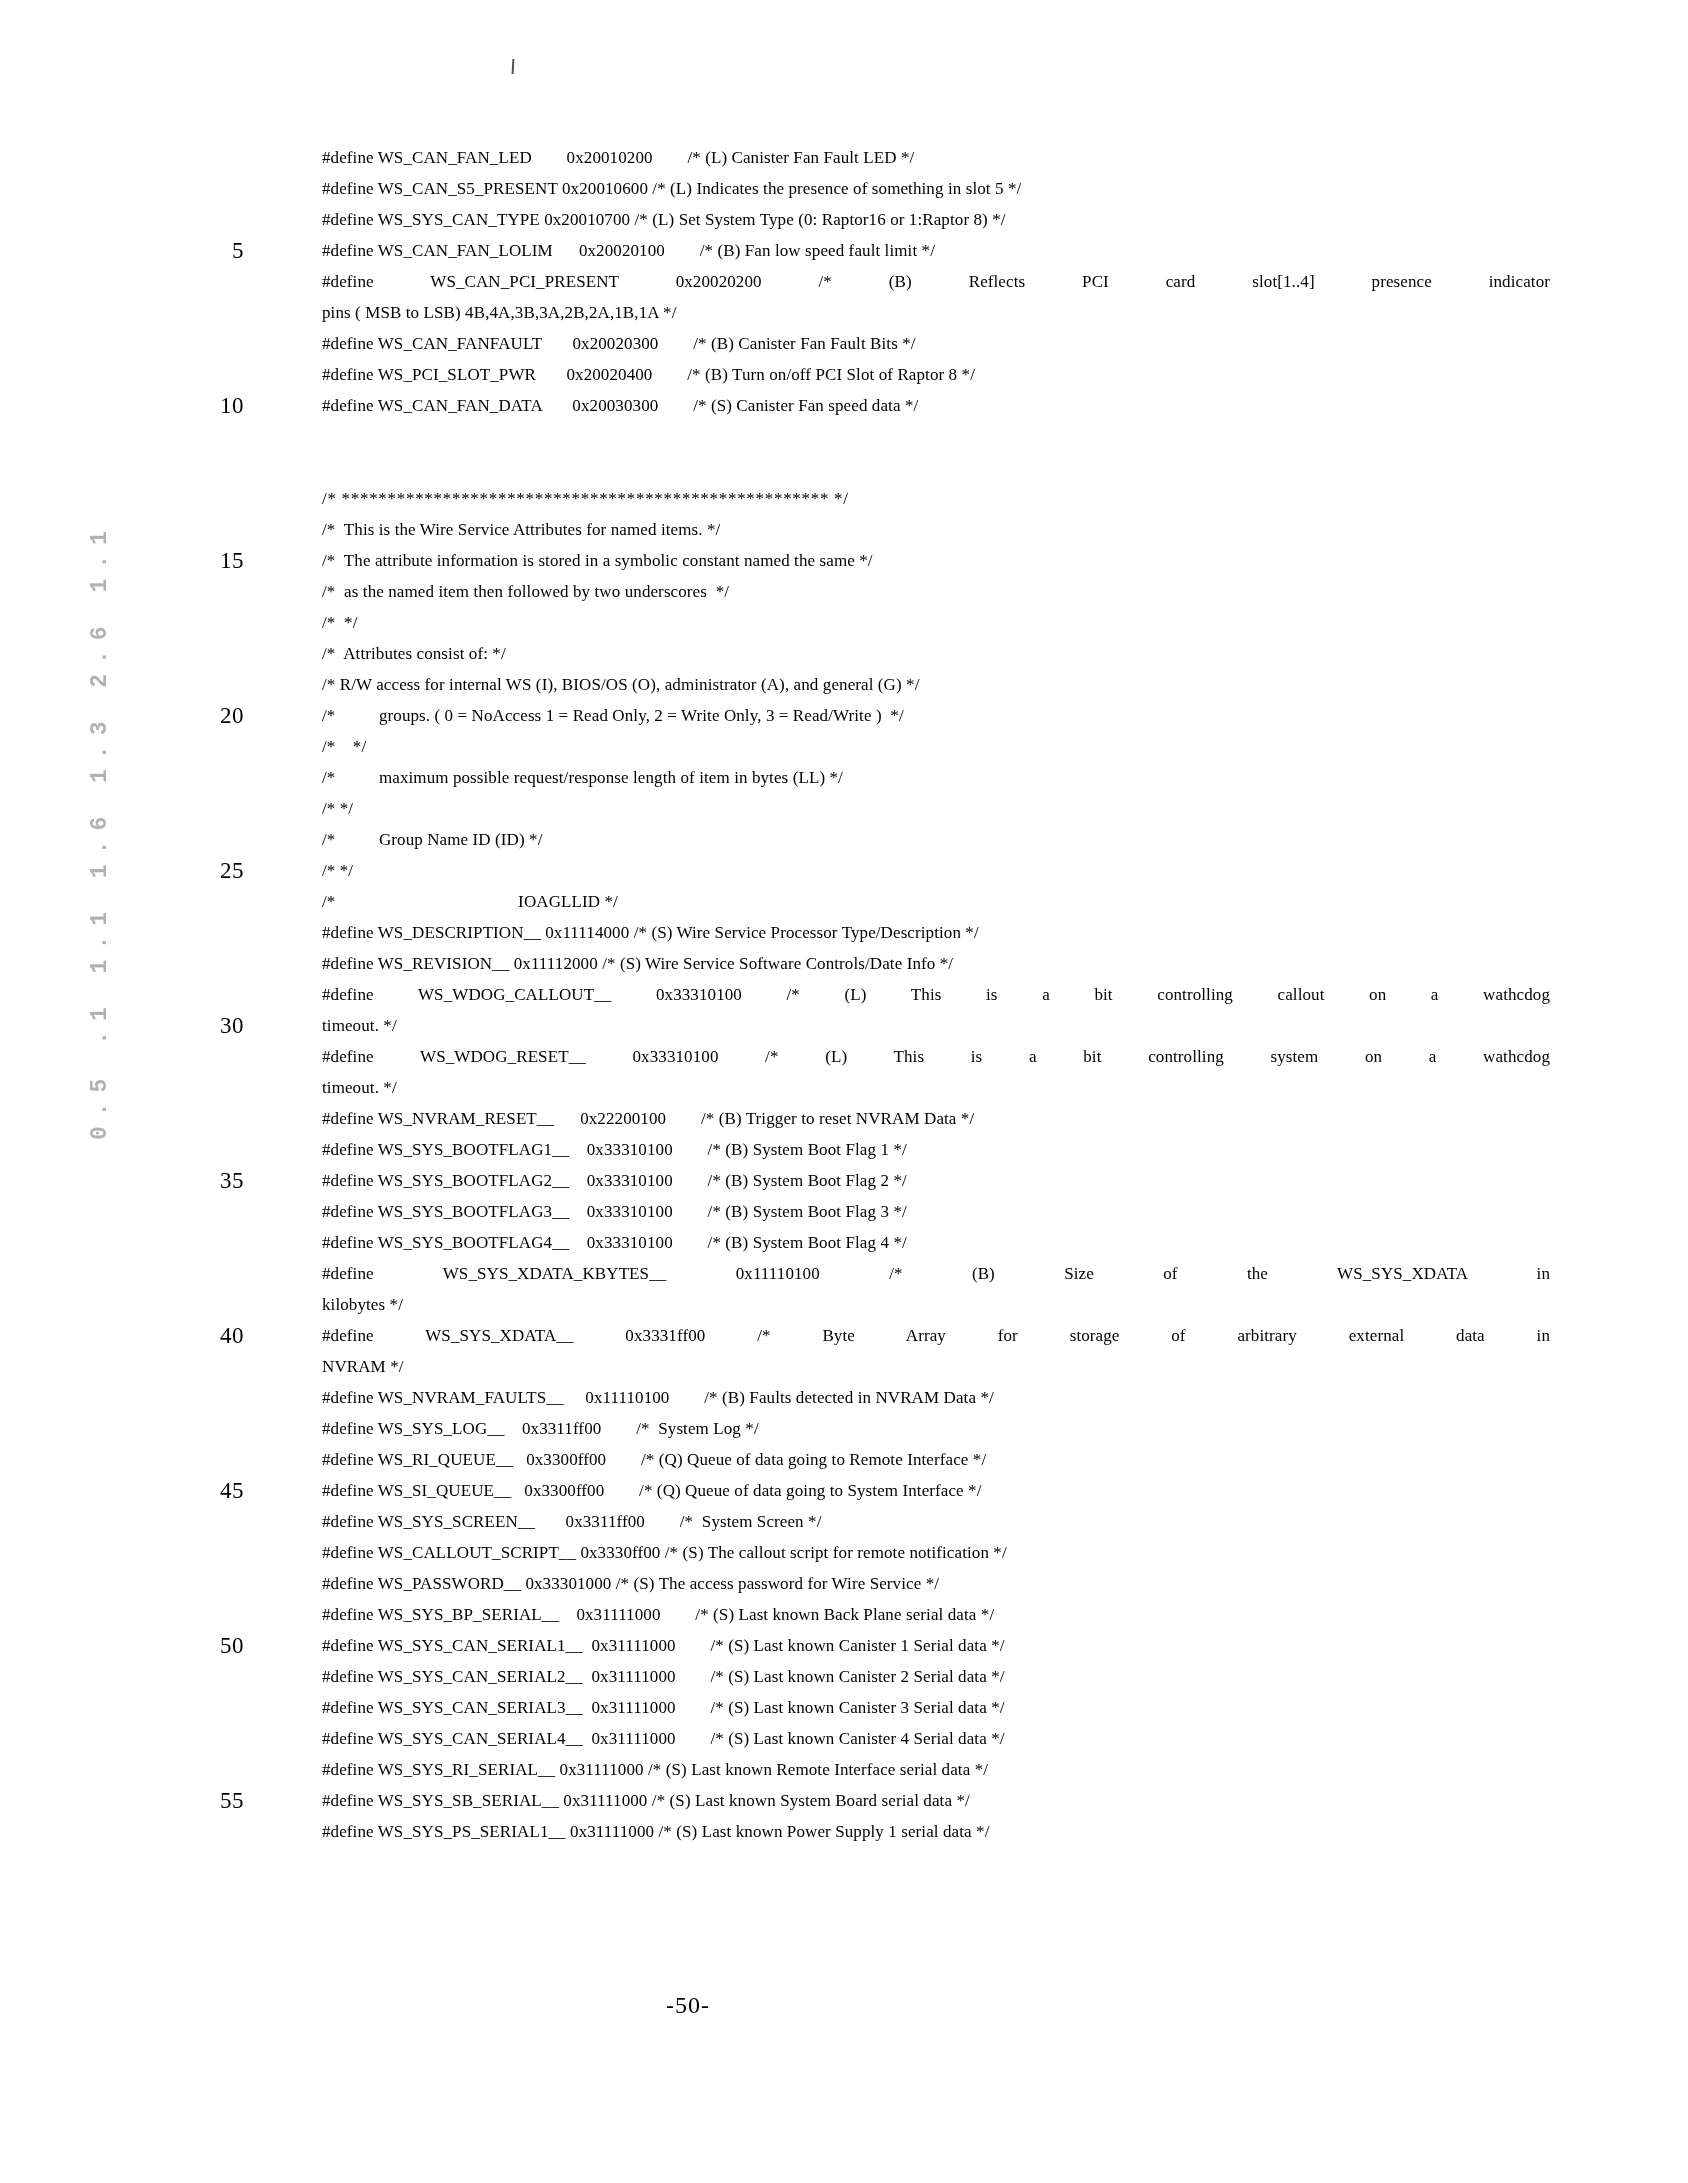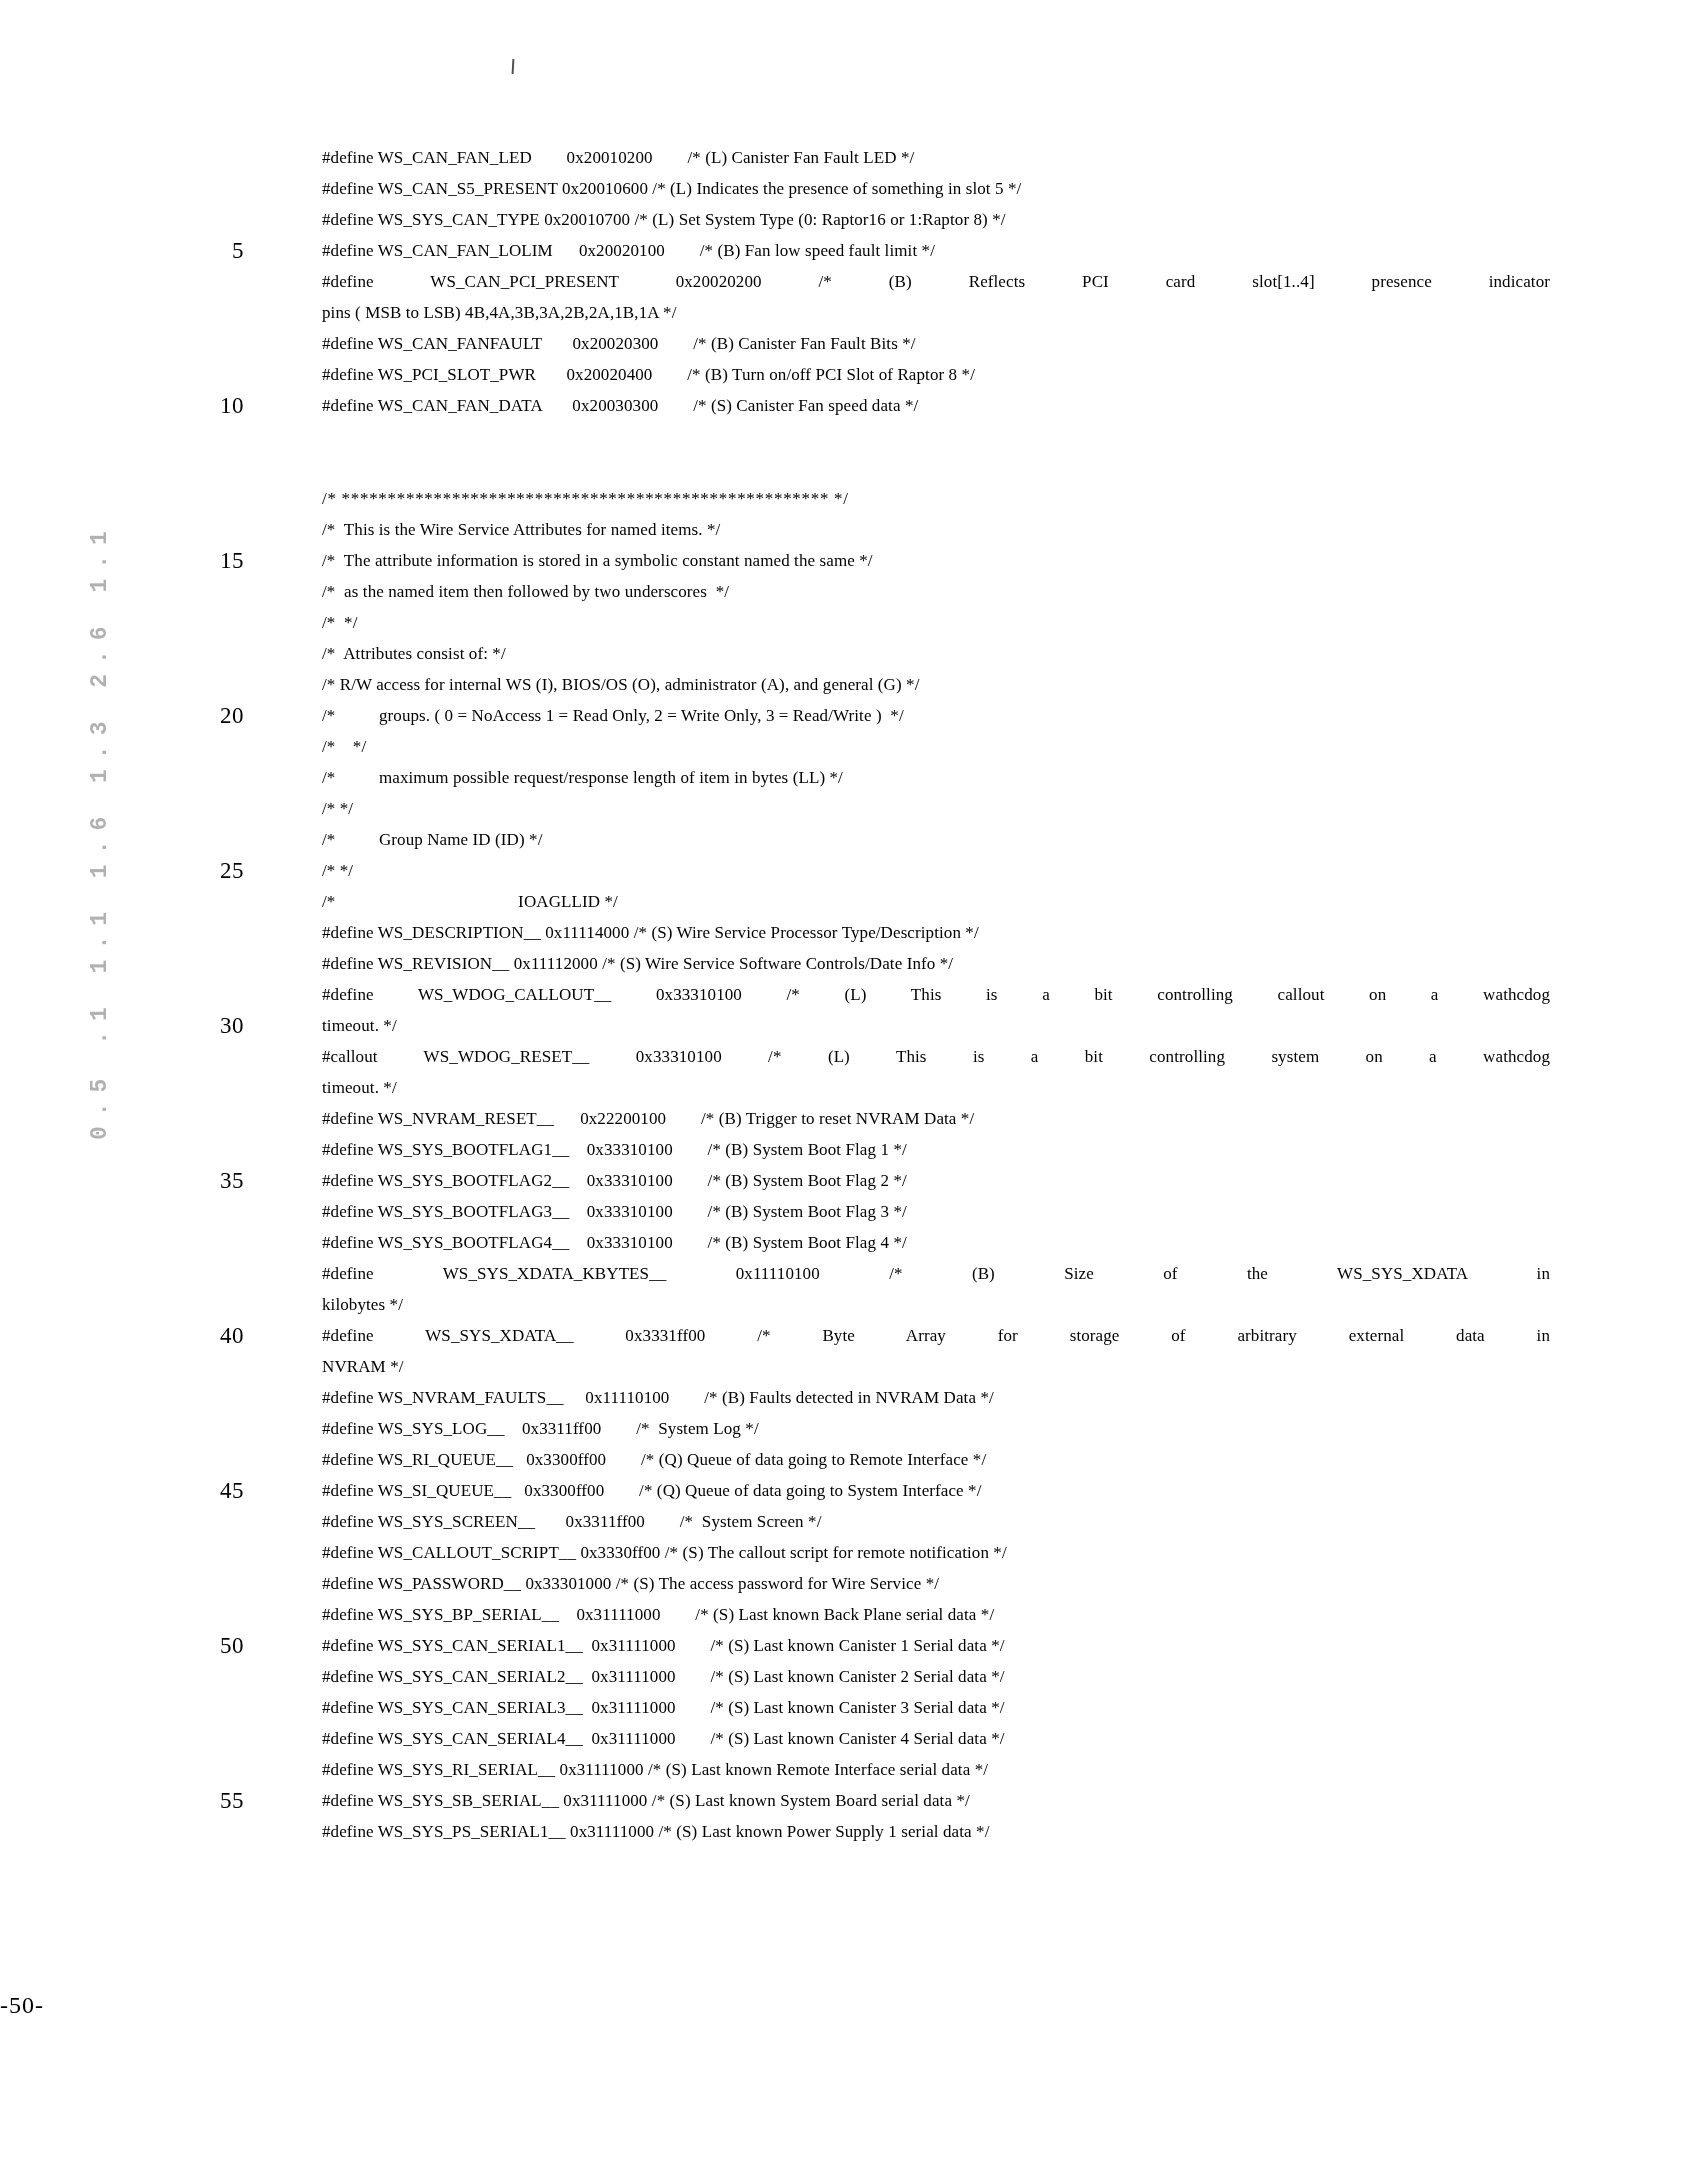--- a/index.html
+++ b/index.html
@@ -92,21 +92,21 @@
 
   .stars {
     letter-spacing: 0.7px;
   }
 
   .footer {
     position: absolute;
     left: 0;
     top: 1992px;
     width: 1376px;
-    text-align: left;
+    text-align: center;
     font-size: 24px;
     letter-spacing: 1px;
   }
 </style>
 </head>
 <body>
 
 <div class="page">
 
   <div class="top-tick"></div>
@@ -197,21 +197,21 @@
         <div class="code wide left-last">#define WS_REVISION__    0x11112000         /* (S) Wire Service Software Controls/Date Info */</div>
       </div>
       <div class="row">
         <div class="code wide">#define WS_WDOG_CALLOUT__     0x33310100        /*  (L)  This  is  a  bit  controlling  callout  on  a  wathcdog</div>
       </div>
       <div class="row">
         <div class="lineno">30</div>
         <div class="code">timeout. */</div>
       </div>
       <div class="row">
-        <div class="code wide">#callout WS_WDOG_RESET__       0x33310100        /*  (L)  This  is  a  bit  controlling  system  on  a  wathcdog</div>
+        <div class="code wide">#define WS_WDOG_RESET__       0x33310100        /*  (L)  This  is  a  bit  controlling  system  on  a  wathcdog</div>
       </div>
       <div class="row">
         <div class="code">timeout. */</div>
       </div>
       <div class="row">
         <div class="code">#define WS_NVRAM_RESET__      0x22200100        /* (B) Trigger to reset NVRAM Data */</div>
       </div>
       <div class="row">
         <div class="code">#define WS_SYS_BOOTFLAG1__    0x33310100        /* (B) System Boot Flag 1 */</div>
       </div>

